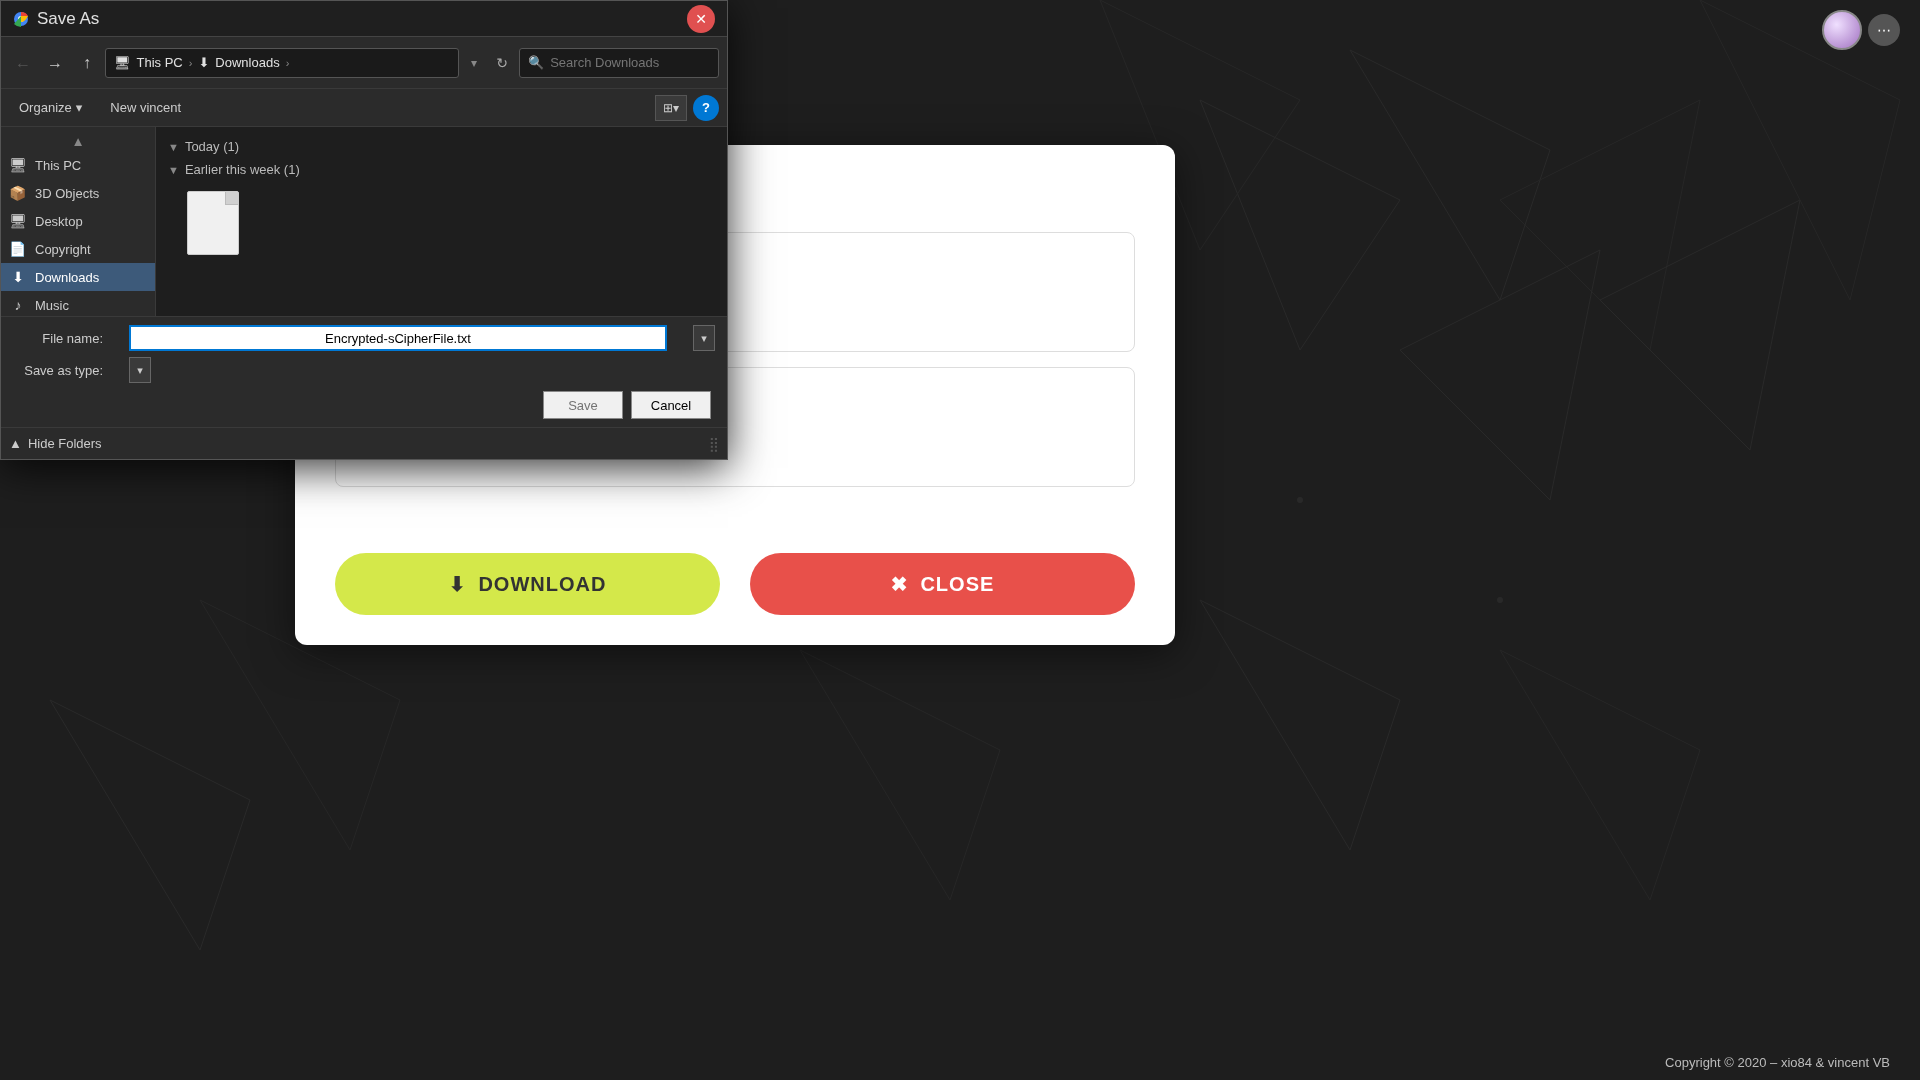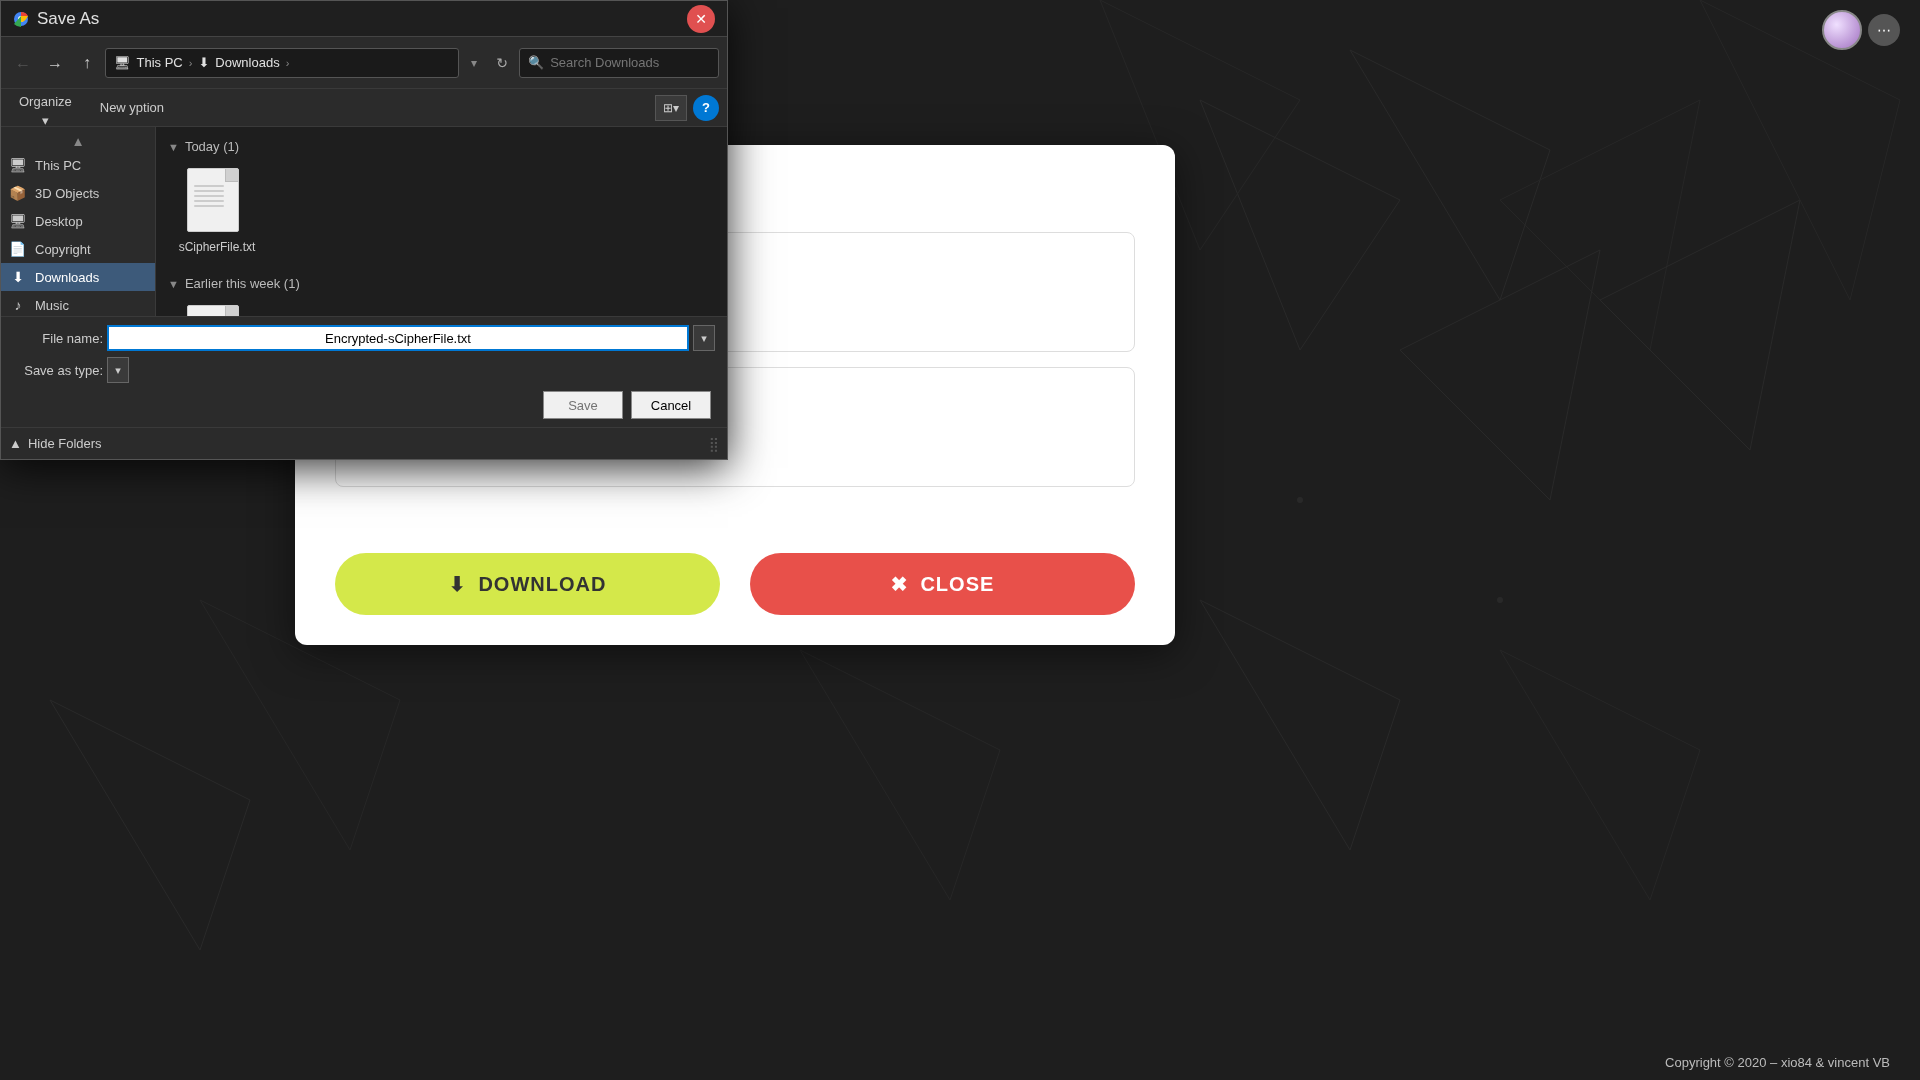--- a/index.html
+++ b/index.html
@@ -300,21 +300,20 @@
       height: 28px;
       padding: 0 10px;
       background: transparent;
       border: none;
       color: #ccc;
       font-size: 13px;
       cursor: pointer;
       display: flex;
       align-items: center;
       gap: 4px;
-      flex-direction: column;
     }
     .new-folder-btn {
       height: 28px;
       padding: 0 10px;
       background: transparent;
       border: none;
       color: #ccc;
       font-size: 13px;
       cursor: pointer;
     }
@@ -487,21 +486,21 @@
     .dialog-form {
       background: #2b2b2b;
       border-top: 1px solid #3a3a3a;
       padding: 8px 12px;
       flex-shrink: 0;
     }
     .form-row {
       display: flex;
       align-items: center;
       margin-bottom: 6px;
-      gap: 4px;
+      gap: 26px;
     }
     .form-label {
       color: #ccc;
       font-size: 13px;
       width: 90px;
       text-align: right;
     }
     .form-input {
       flex: 1;
       height: 26px;
@@ -674,21 +673,21 @@
       <input class="search-input" type="text" placeholder="Search Downloads" style="">
     </div>
   </div>
 
   <div class="dialog-toolbar2">
     <button class="organize-btn">
       <span>Organize</span>
       <span>▾</span>
     </button>
     <button class="new-folder-btn">
-      <span>New yption</span>
+      <span>New vincent</span>
     </button>
     <div class="toolbar2-right">
       <button class="view-btn">⊞▾</button>
       <button class="help-btn">?</button>
     </div>
   </div>
 
   <div class="dialog-content">
 
     <div class="dialog-sidebar">
@@ -718,36 +717,20 @@
         <span>Music</span>
       </div>
 
     </div>
 
     <div class="dialog-files">
 
       <div class="section-header">
         <span class="section-chevron">▼</span>
         <span>Today (1)</span>
-      </div>
-      <div class="file-grid">
-        <div class="file-item">
-          <div class="file-icon">
-            <div class="file-page">
-              <div class="file-page-lines">
-                <div class="file-line"></div>
-                <div class="file-line"></div>
-                <div class="file-line"></div>
-                <div class="file-line"></div>
-                <div class="file-line"></div>
-              </div>
-            </div>
-          </div>
-          <span class="file-name">sCipherFile.txt</span>
-        </div>
       </div>
 
       <div class="section-header">
         <span class="section-chevron">▼</span>
         <span>Earlier this week (1)</span>
       </div>
       <div class="file-grid">
         <div class="file-item">
           <div class="file-icon">
             <div class="file-page">

